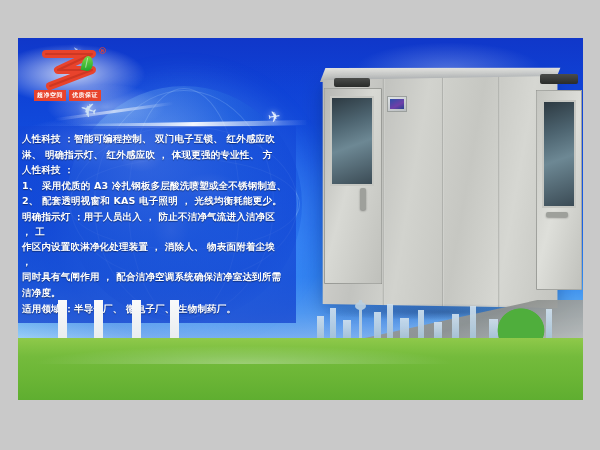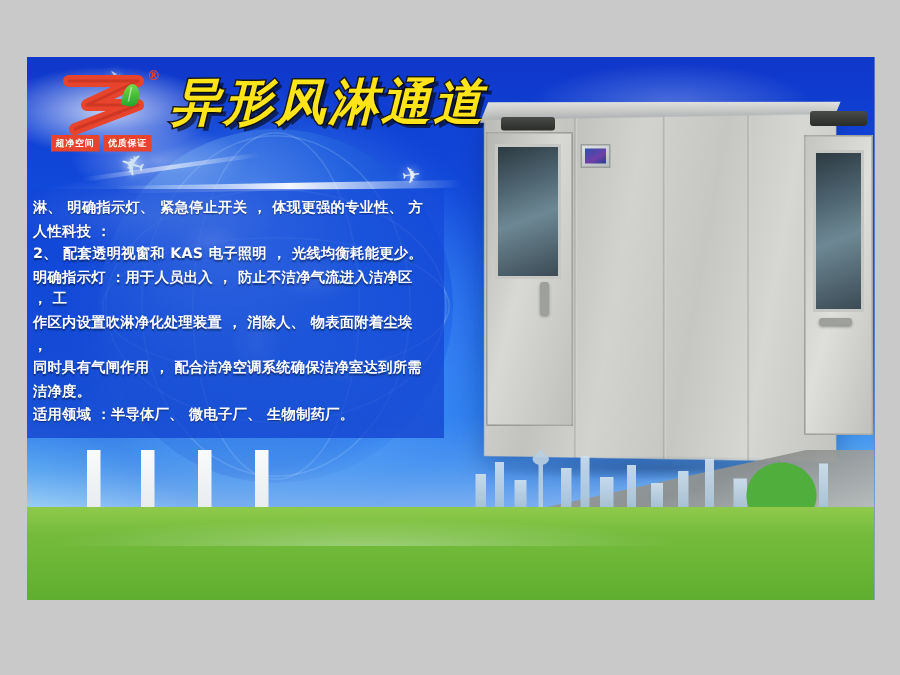--- a/index.html
+++ b/index.html
@@ -263,25 +263,26 @@
       <path d="M6 6 H52 L18 22 H52 L10 38" fill="none" stroke="#b32b1a" stroke-width="2" stroke-linecap="round" stroke-linejoin="round" opacity=".5"></path>
     </svg>
     <div class="leaf"></div>
     <div class="logo-reg">®</div>
     <div class="logo-tag">
       <span>超净空间</span>
       <span>优质保证</span>
     </div>
   </div>
 
-  <div id="title">异形风淋通道</div>
 
   <div id="textpanel">
-    <p>淋、 明确指示灯、 紧急停止开关 ， 体现更强的专业性、 方</p>
+    <p>人性科技 ：智能可编程控制、 双门电子互锁、 红外感应吹</p>
+    <p>淋、 明确指示灯、 红外感应吹 ， 体现更强的专业性、 方</p>
     <p>人性科技 ：</p>
+    <p>1、 采用优质的 A3 冷扎钢板多层酸洗喷塑或全不锈钢制造、</p>
     <p>2、 配套透明视窗和 KAS 电子照明 ， 光线均衡耗能更少。</p>
     <p>明确指示灯 ：用于人员出入 ， 防止不洁净气流进入洁净区 ， 工</p>
     <p>作区内设置吹淋净化处理装置 ， 消除人、 物表面附着尘埃 ，</p>
     <p>同时具有气闸作用 ， 配合洁净空调系统确保洁净室达到所需</p>
     <p>洁净度。</p>
     <p>适用领域 ：半导体厂、 微电子厂、 生物制药厂。</p>
   </div>
 
   <div id="product">
     <div class="booth-top"></div>

